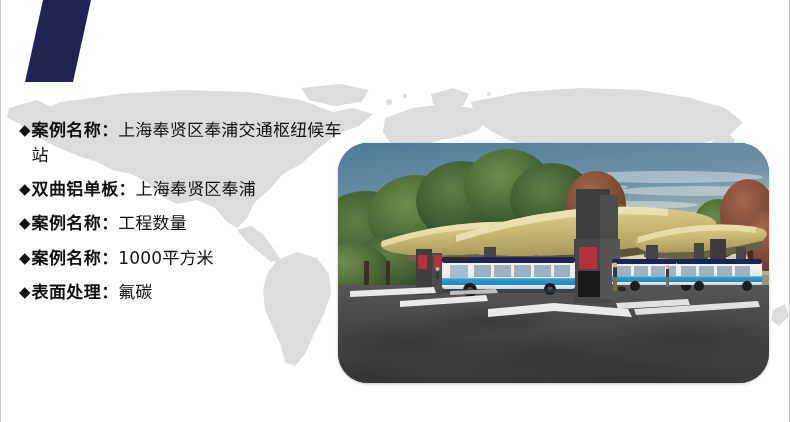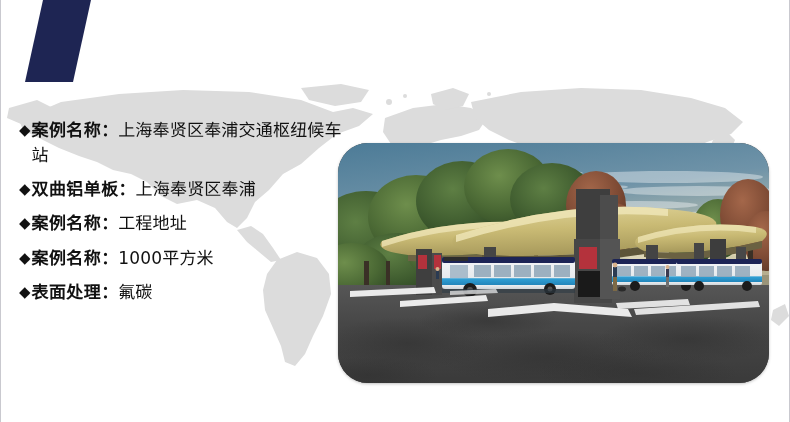--- a/index.html
+++ b/index.html
@@ -177,21 +177,21 @@
       <span class="spec-body"><span class="spec-label">案例名称</span><span class="spec-colon">：</span><span class="spec-value">上海奉贤区奉浦交通枢纽候车站</span></span>
     </div>
 
     <div class="spec-row">
       <span class="spec-bullet">◆</span>
       <span class="spec-body"><span class="spec-label">双曲铝单板</span><span class="spec-colon">：</span><span class="spec-value">上海奉贤区奉浦</span></span>
     </div>
 
     <div class="spec-row">
       <span class="spec-bullet">◆</span>
-      <span class="spec-body"><span class="spec-label">案例名称</span><span class="spec-colon">：</span><span class="spec-value">工程地址</span></span>
+      <span class="spec-body"><span class="spec-label">案例名称</span><span class="spec-colon">：</span><span class="spec-value">工程数量</span></span>
     </div>
 
     <div class="spec-row">
       <span class="spec-bullet">◆</span>
       <span class="spec-body"><span class="spec-label">案例名称</span><span class="spec-colon">：</span><span class="spec-value">1000平方米</span></span>
     </div>
 
     <div class="spec-row">
       <span class="spec-bullet">◆</span>
       <span class="spec-body"><span class="spec-label">表面处理</span><span class="spec-colon">：</span><span class="spec-value">氟碳</span></span>

